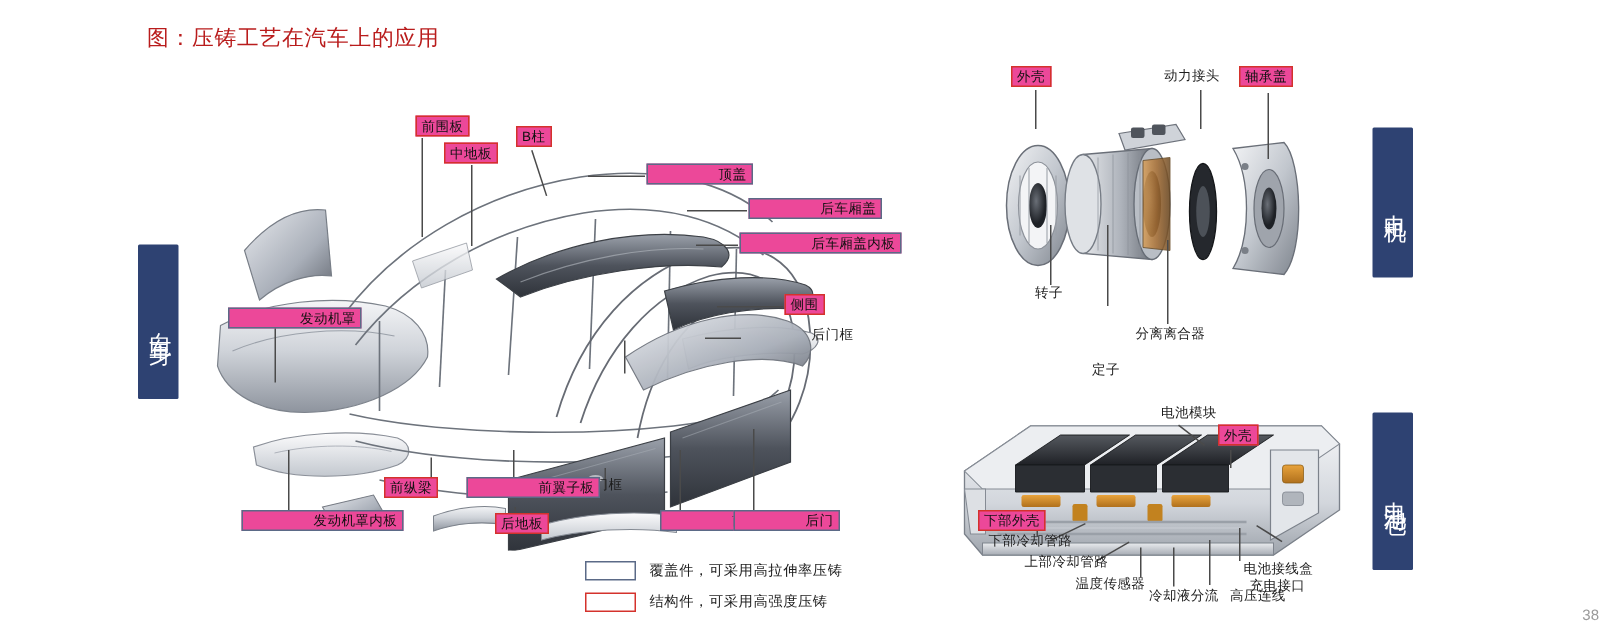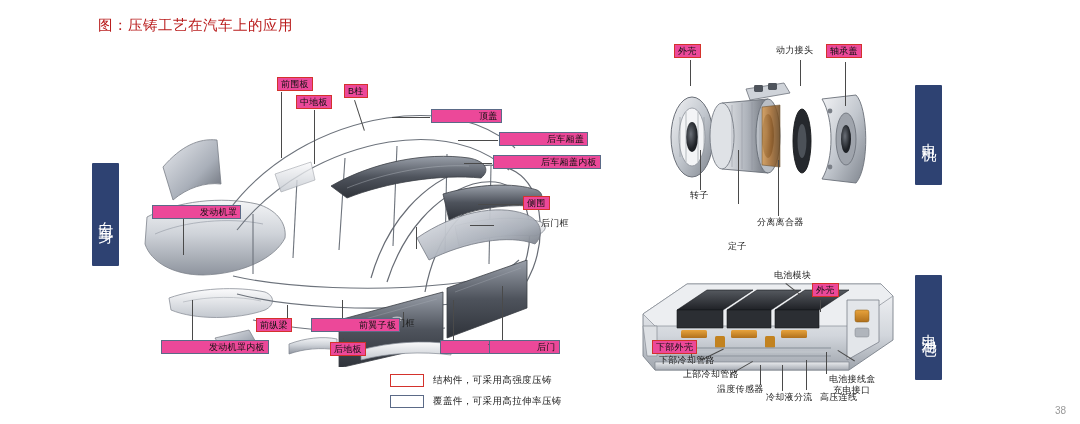--- a/index.html
+++ b/index.html
@@ -356,24 +356,24 @@
   <div class="lbl plain" style="left:818px; top:392px;">高压连线</div>
   <div class="lbl plain" style="left:827px; top:374px;">电池接线盒</div>
   <div class="lbl plain" style="left:831px; top:385px;">充电接口</div>
 
   <div class="vtab vtab--body">白车身</div>
   <div class="vtab vtab--motor">电机</div>
   <div class="vtab vtab--batt">电池包</div>
 
   <div class="legend">
     <div class="legend-row">
+      <span class="legend-swatch blue"></span>
+      <span class="legend-text">覆盖件，可采用高拉伸率压铸</span>
+    </div>
+    <div class="legend-row">
       <span class="legend-swatch red"></span>
       <span class="legend-text">结构件，可采用高强度压铸</span>
     </div>
-    <div class="legend-row">
-      <span class="legend-swatch blue"></span>
-      <span class="legend-text">覆盖件，可采用高拉伸率压铸</span>
-    </div>
   </div>
 
   <div class="pageno">38</div>
 
 </div>
 
 </body></html>

